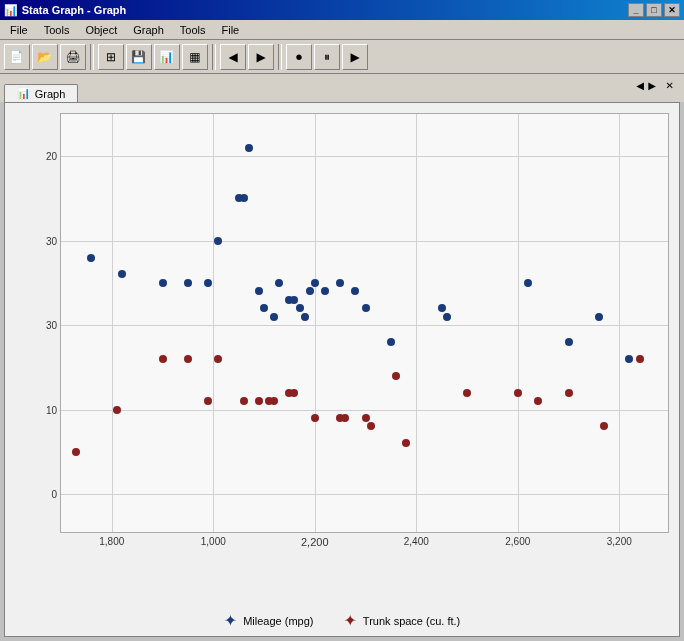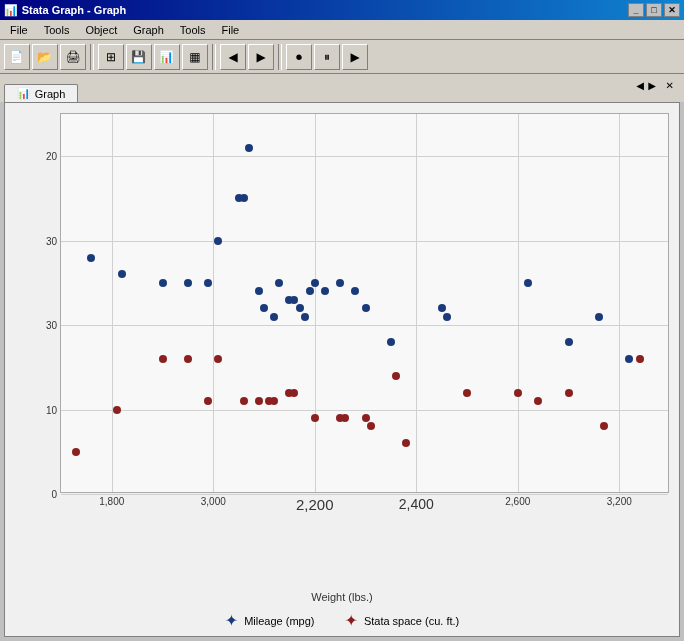--- a/index.html
+++ b/index.html
@@ -218,25 +218,25 @@
           <div style="position: absolute; right: calc(100% + 4px); top: 295.556px; transform: translateY(-50%); font-size: 10px; color: rgb(51, 51, 51); width: 22px; text-align: right;">10</div>
           <div style="position: absolute; left: 0px; right: 0px; top: 211.111px; border-top: 1px solid rgb(208, 208, 208);"></div>
           <div style="position: absolute; right: calc(100% + 4px); top: 211.111px; transform: translateY(-50%); font-size: 10px; color: rgb(51, 51, 51); width: 22px; text-align: right;">30</div>
           <div style="position: absolute; left: 0px; right: 0px; top: 126.667px; border-top: 1px solid rgb(208, 208, 208);"></div>
           <div style="position: absolute; right: calc(100% + 4px); top: 126.667px; transform: translateY(-50%); font-size: 10px; color: rgb(51, 51, 51); width: 22px; text-align: right;">30</div>
           <div style="position: absolute; left: 0px; right: 0px; top: 42.2222px; border-top: 1px solid rgb(208, 208, 208);"></div>
           <div style="position: absolute; right: calc(100% + 4px); top: 42.2222px; transform: translateY(-50%); font-size: 10px; color: rgb(51, 51, 51); width: 22px; text-align: right;">20</div>
           <div style="position: absolute; top: 0px; bottom: 0px; left: 50.75px; border-left: 1px solid rgb(208, 208, 208);"></div>
           <div style="position: absolute; top: calc(100% + 4px); left: 50.75px; transform: translateX(-50%); font-size: 10px; color: rgb(51, 51, 51); white-space: nowrap;">1,800</div>
           <div style="position: absolute; top: 0px; bottom: 0px; left: 152.25px; border-left: 1px solid rgb(208, 208, 208);"></div>
-          <div style="position: absolute; top: calc(100% + 4px); left: 152.25px; transform: translateX(-50%); font-size: 10px; color: rgb(51, 51, 51); white-space: nowrap;">3,000</div>
+          <div style="position: absolute; top: calc(100% + 4px); left: 152.25px; transform: translateX(-50%); font-size: 10px; color: rgb(51, 51, 51); white-space: nowrap;">1,000</div>
           <div style="position: absolute; top: 0px; bottom: 0px; left: 253.75px; border-left: 1px solid rgb(208, 208, 208);"></div>
-          <div style="position: absolute; top: calc(100% + 4px); left: 253.75px; transform: translateX(-50%); font-size: 15px; color: rgb(51, 51, 51); white-space: nowrap;">2,200</div>
+          <div style="position: absolute; top: calc(100% + 4px); left: 253.75px; transform: translateX(-50%); font-size: 11px; color: rgb(51, 51, 51); white-space: nowrap;">2,200</div>
           <div style="position: absolute; top: 0px; bottom: 0px; left: 355.25px; border-left: 1px solid rgb(208, 208, 208);"></div>
-          <div style="position: absolute; top: calc(100% + 4px); left: 355.25px; transform: translateX(-50%); font-size: 14px; color: rgb(51, 51, 51); white-space: nowrap;">2,400</div>
+          <div style="position: absolute; top: calc(100% + 4px); left: 355.25px; transform: translateX(-50%); font-size: 10px; color: rgb(51, 51, 51); white-space: nowrap;">2,400</div>
           <div style="position: absolute; top: 0px; bottom: 0px; left: 456.75px; border-left: 1px solid rgb(208, 208, 208);"></div>
           <div style="position: absolute; top: calc(100% + 4px); left: 456.75px; transform: translateX(-50%); font-size: 10px; color: rgb(51, 51, 51); white-space: nowrap;">2,600</div>
           <div style="position: absolute; top: 0px; bottom: 0px; left: 558.25px; border-left: 1px solid rgb(208, 208, 208);"></div>
           <div style="position: absolute; top: calc(100% + 4px); left: 558.25px; transform: translateX(-50%); font-size: 10px; color: rgb(51, 51, 51); white-space: nowrap;">3,200</div>
           <div style="position: absolute; width: 8px; height: 8px; border-radius: 50%; background: rgb(26, 58, 122); left: 30.45px; top: 143.556px; transform: translate(-50%, -50%);"></div>
           <div style="position: absolute; width: 8px; height: 8px; border-radius: 50%; background: rgb(26, 58, 122); left: 60.9px; top: 160.444px; transform: translate(-50%, -50%);"></div>
           <div style="position: absolute; width: 8px; height: 8px; border-radius: 50%; background: rgb(26, 58, 122); left: 101.5px; top: 168.889px; transform: translate(-50%, -50%);"></div>
           <div style="position: absolute; width: 8px; height: 8px; border-radius: 50%; background: rgb(26, 58, 122); left: 126.875px; top: 168.889px; transform: translate(-50%, -50%);"></div>
           <div style="position: absolute; width: 8px; height: 8px; border-radius: 50%; background: rgb(26, 58, 122); left: 147.175px; top: 168.889px; transform: translate(-50%, -50%);"></div>
           <div style="position: absolute; width: 8px; height: 8px; border-radius: 50%; background: rgb(26, 58, 122); left: 157.325px; top: 126.667px; transform: translate(-50%, -50%);"></div>
@@ -284,26 +284,25 @@
           <div style="position: absolute; width: 8px; height: 8px; border-radius: 50%; background: rgb(139, 32, 32); left: 334.95px; top: 261.778px; transform: translate(-50%, -50%);"></div>
           <div style="position: absolute; width: 8px; height: 8px; border-radius: 50%; background: rgb(139, 32, 32); left: 345.1px; top: 329.333px; transform: translate(-50%, -50%);"></div>
           <div style="position: absolute; width: 8px; height: 8px; border-radius: 50%; background: rgb(139, 32, 32); left: 406px; top: 278.667px; transform: translate(-50%, -50%);"></div>
           <div style="position: absolute; width: 8px; height: 8px; border-radius: 50%; background: rgb(139, 32, 32); left: 456.75px; top: 278.667px; transform: translate(-50%, -50%);"></div>
           <div style="position: absolute; width: 8px; height: 8px; border-radius: 50%; background: rgb(139, 32, 32); left: 477.05px; top: 287.111px; transform: translate(-50%, -50%);"></div>
           <div style="position: absolute; width: 8px; height: 8px; border-radius: 50%; background: rgb(139, 32, 32); left: 507.5px; top: 278.667px; transform: translate(-50%, -50%);"></div>
           <div style="position: absolute; width: 8px; height: 8px; border-radius: 50%; background: rgb(139, 32, 32); left: 543.025px; top: 312.444px; transform: translate(-50%, -50%);"></div>
           <div style="position: absolute; width: 8px; height: 8px; border-radius: 50%; background: rgb(139, 32, 32); left: 578.55px; top: 244.889px; transform: translate(-50%, -50%);"></div>
         </div>
     </div>
-    <div class="x-axis-title">Weight (lbs.)</div>
 
     <div class="legend">
       <div class="legend-item">
         <span style="color:#1a3a7a;font-size:16px;">✦</span>
         <span>Mileage (mpg)</span>
       </div>
       <div class="legend-item">
         <span style="color:#8b1a1a;font-size:16px;">✦</span>
-        <span>Stata space (cu. ft.)</span>
+        <span>Trunk space (cu. ft.)</span>
       </div>
     </div>
   </div>
 </div>
 
 </body></html>

